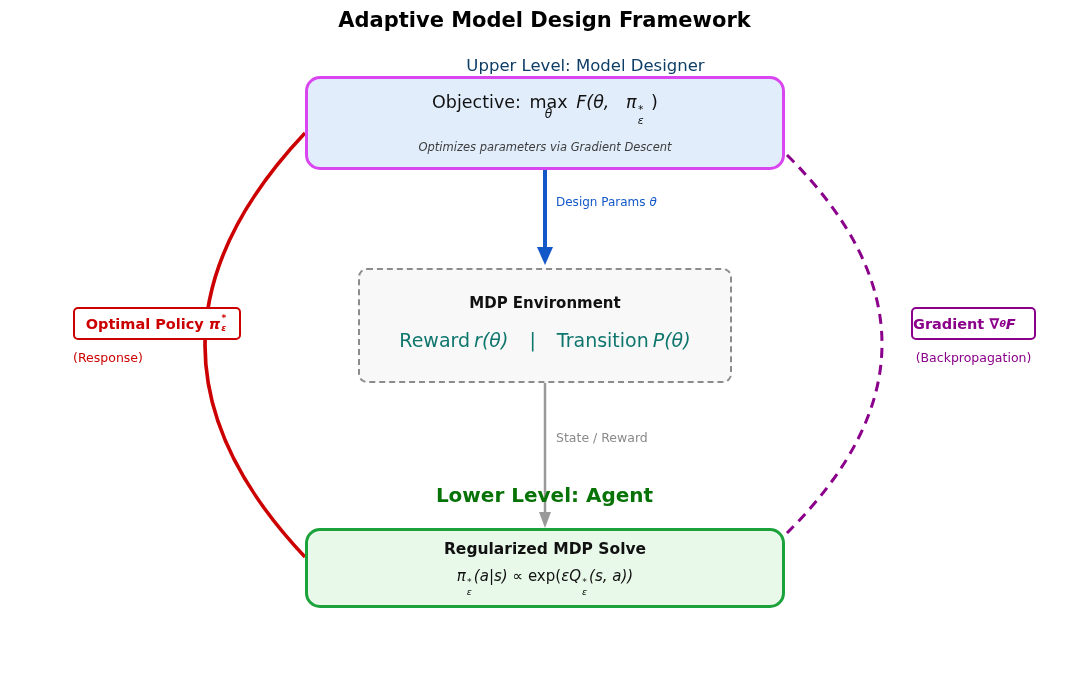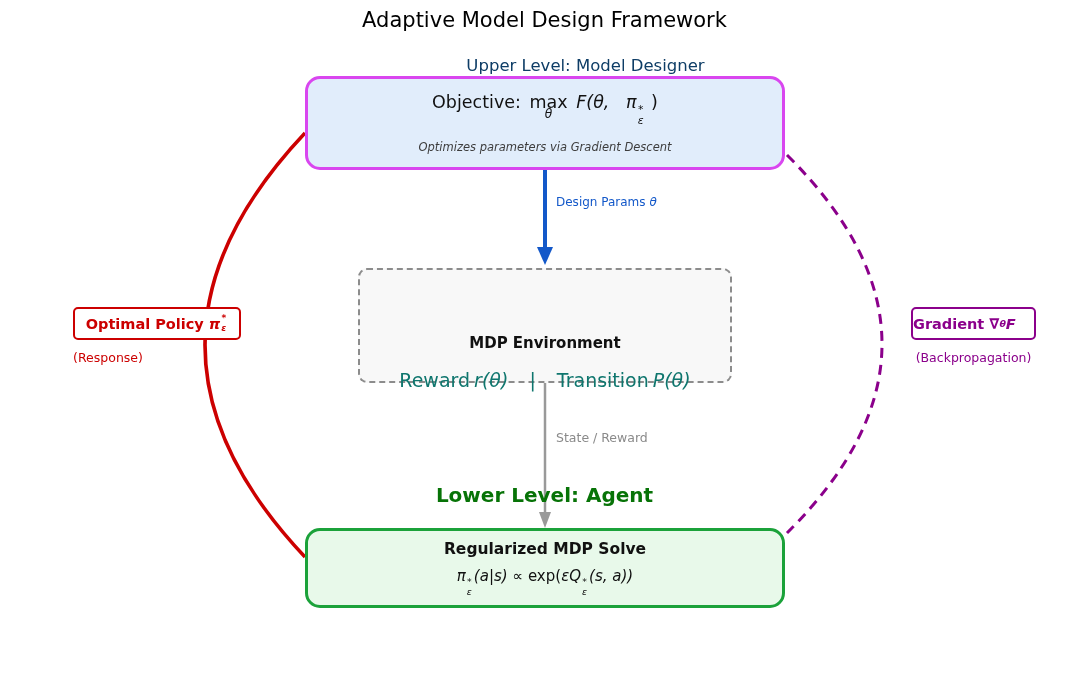--- a/index.html
+++ b/index.html
@@ -6,40 +6,40 @@
   body { font-family:"DejaVu Sans","Liberation Sans",sans-serif; }
   #canvas {
     position:relative; width:1089px; height:687px; background:#ffffff;
     overflow:hidden;
   }
   .abs { position:absolute; }
   .center { text-align:center; }
   .it { font-style:italic; }
 
   
-  .fig-title { left:0; top:8px; width:1089px; font-size:21px; font-weight:normal; color:#000000; }
+  .fig-title { left:0; top:8px; width:1089px; font-size:21px; font-weight:bold; color:#000000; }
   .upper-label { left:0; top:56px; width:1089px; font-size:16.5px; font-weight:normal; color:#0e3d66;padding-left:41px; }
   .lower-label { left:0; top:483px; width:1089px; font-size:20px; font-weight:bold; color:#077307; }
 
   
   .objective-box {
     left:305px; top:76px; width:480px; height:94px; box-sizing:border-box;
     background:#e1edfb; border:3px solid #d946ef; border-radius:15px;
     display:flex; flex-direction:column; align-items:center; justify-content:center; gap:13px;
   }
   .objective-line1 { font-size:17.5px; color:#111; }
   .objective-note { font-size:11.5px; font-style:italic; color:#3d3d3d; }
 
   .mdp-box {
     left:358px; top:268px; width:374px; height:115px; box-sizing:border-box;
     background:#f8f8f8; border:2px dashed #8c8c8c; border-radius:9px;
     display:flex; flex-direction:column; align-items:center; justify-content:flex-start;
     padding-top:24px; gap:17px;
   }
-  .mdp-title { font-size:15px; font-weight:bold; color:#111;margin-top:40px; }
+  .mdp-title { font-size:15px; font-weight:bold; color:#111; }
   .mdp-line { font-size:19px; color:#0f766e; }
   .mdp-sep { margin:0 15px; }
 
   .solve-box {
     left:305px; top:528px; width:480px; height:80px; box-sizing:border-box;
     background:#e8f9ea; border:3px solid #1ba23a; border-radius:15px;
     display:flex; flex-direction:column; align-items:center; justify-content:center; gap:9px;
   }
   .solve-title { font-size:15.5px; font-weight:bold; color:#111; }
   .solve-formula { font-size:15px; color:#111; }

